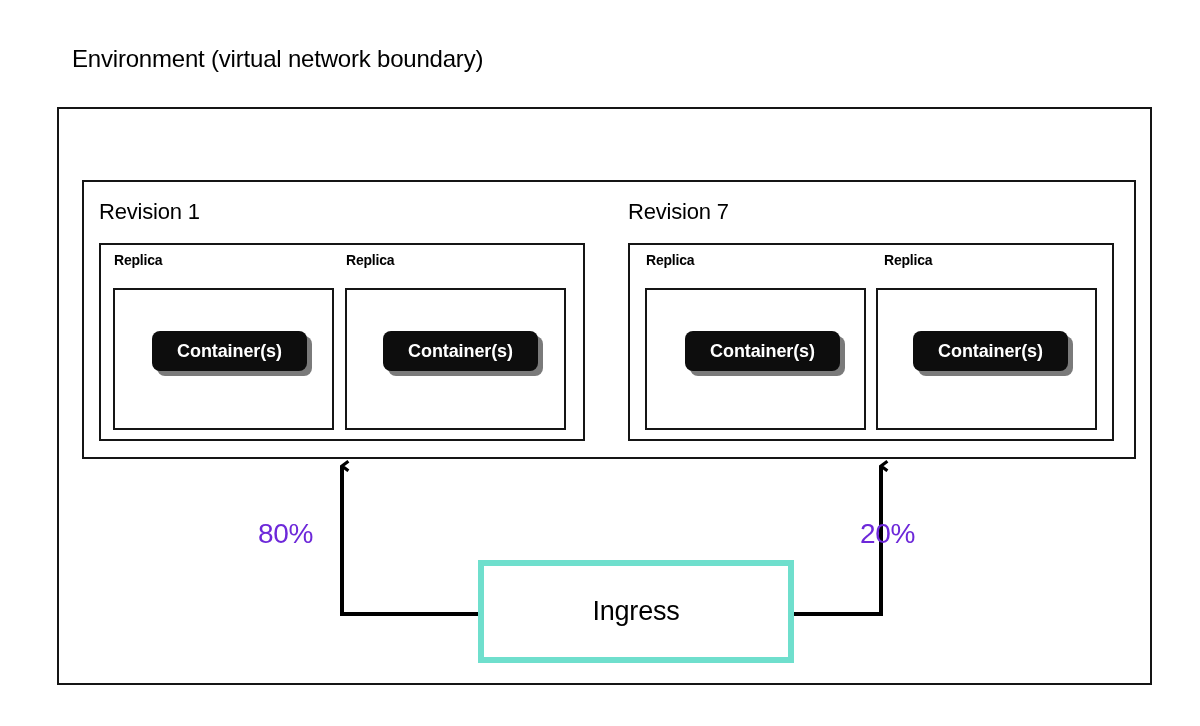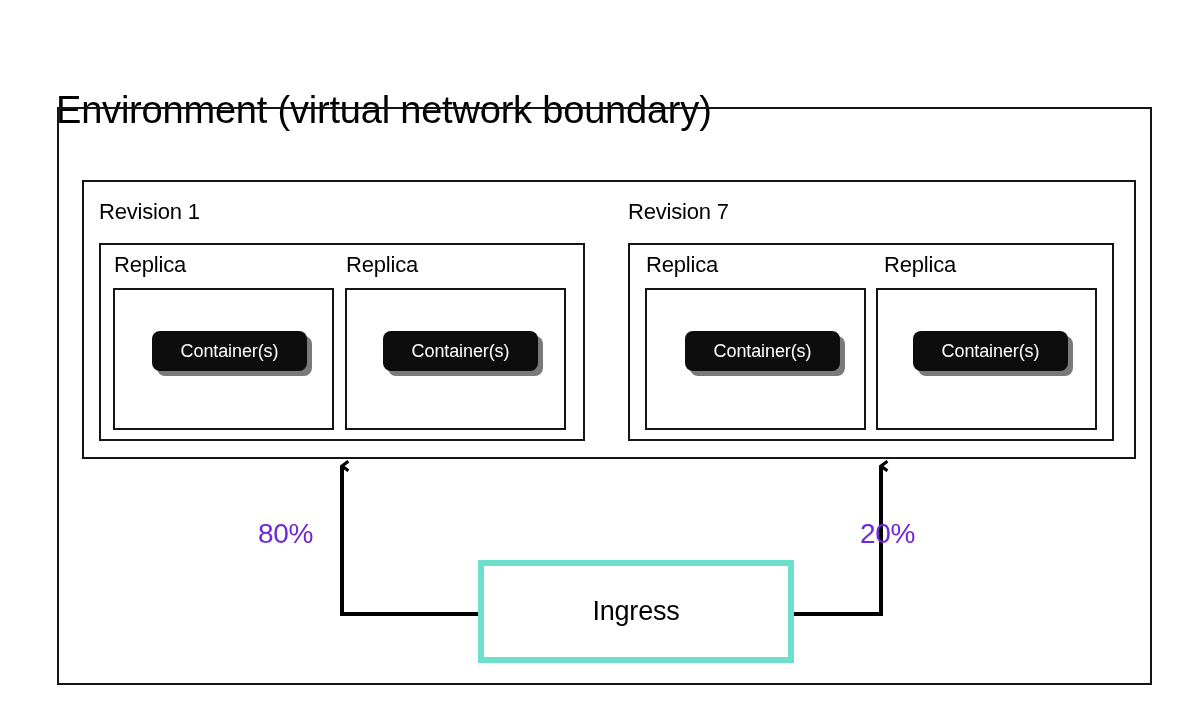--- a/index.html
+++ b/index.html
@@ -17,28 +17,27 @@
     position: relative;
     width: 1200px;
     height: 726px;
     background: #ffffff;
     overflow: hidden;
   }
 
   
   .diagram-title {
     position: absolute;
-    left: 56px;
+    left: 72px;
     top: 45px;
-    font-size: 38px;
+    font-size: 24px;
     font-weight: 400;
     letter-spacing: -0.2px;
     color: #000000;
     white-space: nowrap;
-    margin-top: 44px;
   }
 
   
   .box {
     position: absolute;
     box-sizing: border-box;
     background: transparent;
   }
   .box-env        { border: 2px solid #151515; }
   .box-app        { border: 2px solid #151515; }
@@ -48,32 +47,32 @@
   .box-label {
     position: absolute;
     font-size: 26px;
     font-weight: 400;
     letter-spacing: -0.2px;
     color: #000000;
     white-space: nowrap;
   }
   .label-app      { left: 82px;  top: 133px; font-size: 27px; }
   .label-rev      { font-size: 22px; }
-  .label-replica  { font-size: 22px; }
+  .label-replica  { font-size: 14px; font-weight: bold; }
 
   
   .container-pill {
     position: absolute;
     box-sizing: border-box;
     height: 40px;
     background: #0d0d0d;
     border-radius: 8px;
     color: #ffffff;
     font-size: 18px;
-    font-weight: normal;
+    font-weight: bold;
     letter-spacing: -0.1px;
     display: flex;
     align-items: center;
     justify-content: center;
     box-shadow: 5px 5px 0 0 rgba(115,115,115,0.95);
   }
 
   
   .box-ingress {
     position: absolute;

